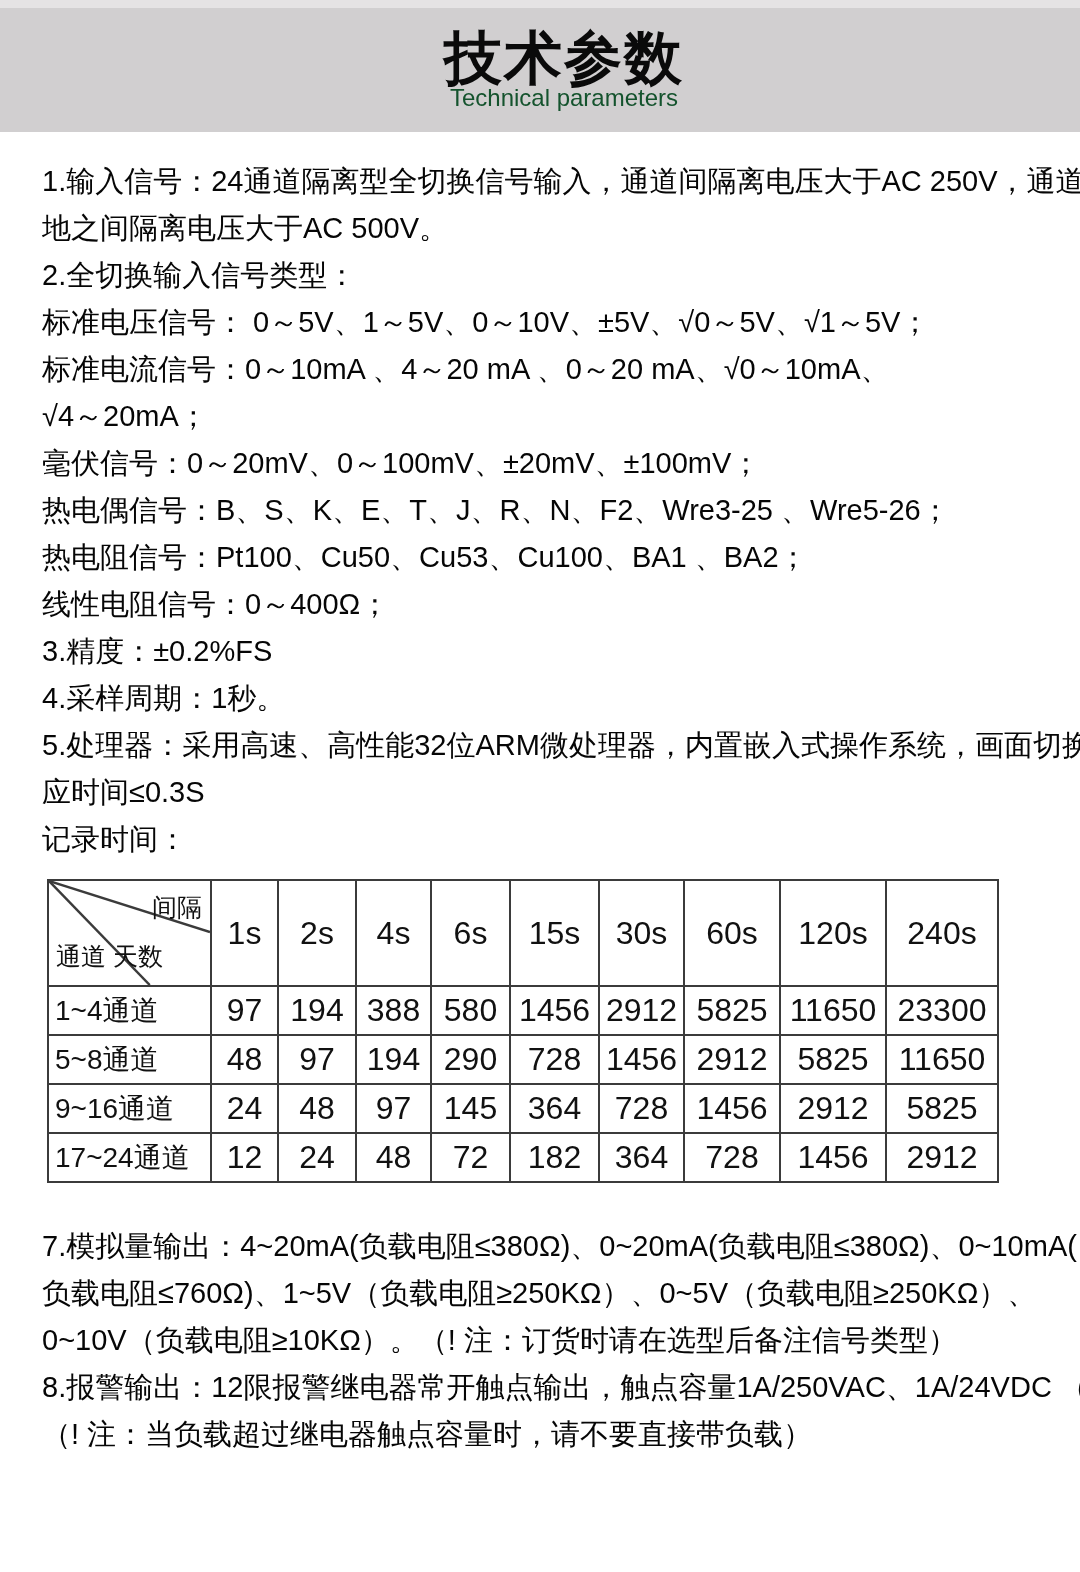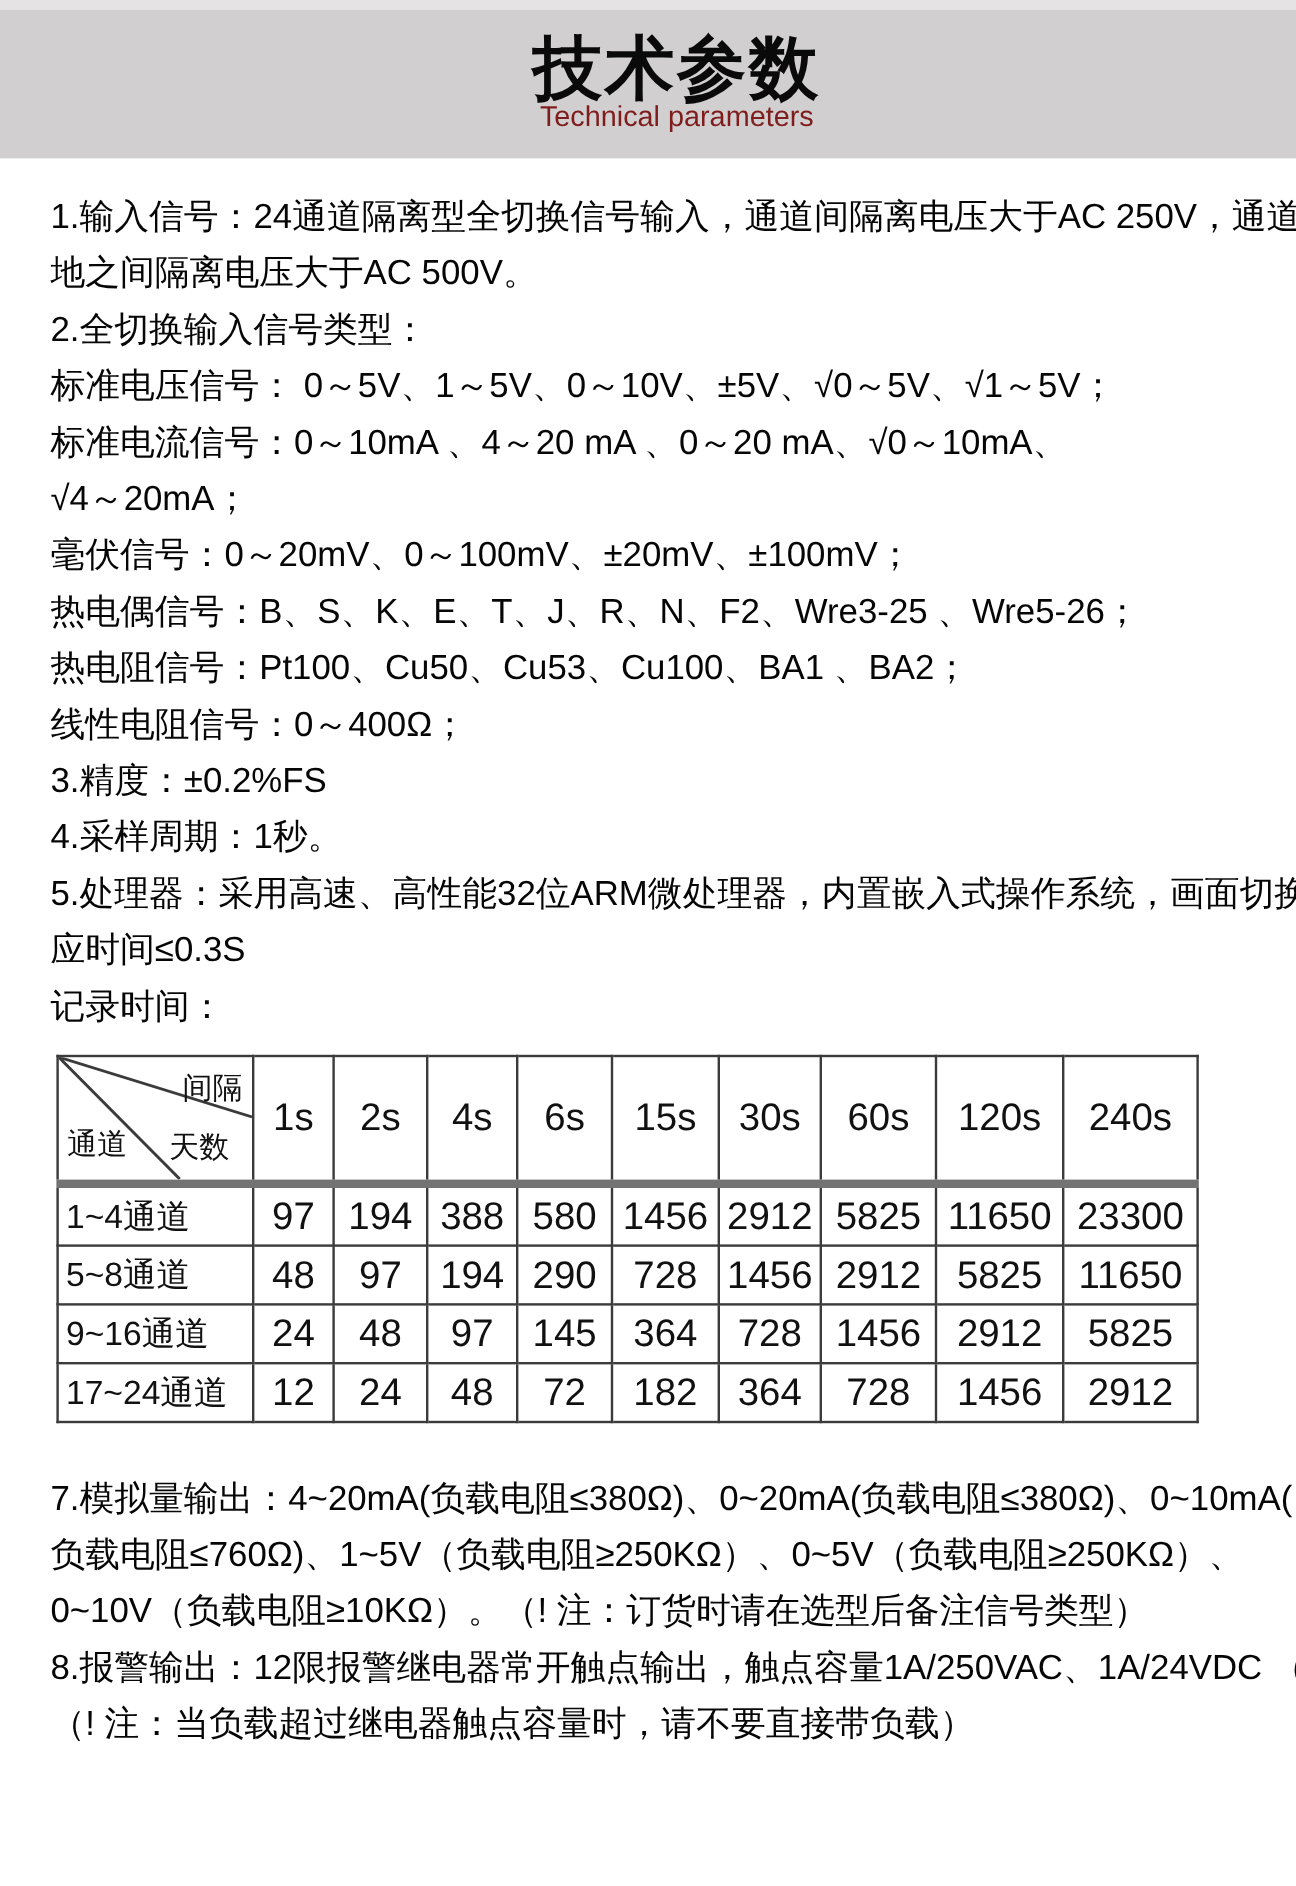--- a/index.html
+++ b/index.html
@@ -18,54 +18,54 @@
     height:124px;
     background:#d1cfd0;
     display:flex; flex-direction:column;
     align-items:center; justify-content:center;padding-left:48px;
   }
   .band .title {
     font-size:58px; font-weight:700; color:#0a0a0a;
     letter-spacing:2px; line-height:1.05;
   }
   .band .subtitle {
-    font-size:24px; font-weight:400; color:#7f1d1d;
+    font-size:24px; font-weight:400; color:#14532d;
     letter-spacing:0; margin-top:-4px;
   }
   .specs {
     padding:26px 42px 0 42px;
     font-size:29px; line-height:47px;
     white-space:nowrap;
   }
   .specs-bottom { padding-top:40px; }
   .spec-line { height:47px; }
 
   table.record {
     margin:16px 0 0 5px;
     width:950px;
     border-collapse:collapse;
     table-layout:fixed;
     color:#111;
   }
   table.record, table.record th, table.record td {
     border:2px solid #3b3b3b;
   }
-  table.record thead tr { border-bottom:7px solid #737373; }
+  table.record thead tr { border-bottom:2px solid #737373; }
   table.record thead th { height:106px; font-weight:400; font-size:32px; text-align:center; }
   table.record tbody tr { height:44px; }
   table.record tbody td { font-weight:400; font-size:32px; text-align:center; }
   table.record tbody th.ch {
     font-weight:400; font-size:28px; text-align:left; padding-left:6px;
     white-space:nowrap; overflow:hidden;
   }
   th.corner { position:relative; padding:0; }
   th.corner svg { position:absolute; inset:0; width:100%; height:100%; }
   th.corner .lbl { position:absolute; font-size:25px; font-weight:400; color:#111; }
   th.corner .lbl-interval { top:3px; right:8px; }
-  th.corner .lbl-days { top:52px; left:92px; }
+  th.corner .lbl-days { top:52px; left:64px; }
   th.corner .lbl-channel { bottom:5px; left:7px; }
 
   .c0{width:163px}.c1{width:67px}.c2{width:78px}.c3{width:75px}.c4{width:79px}
   .c5{width:89px}.c6{width:85px}.c7{width:96px}.c8{width:106px}.c9{width:112px}
 </style>
 </head>
 <body>
 
 <div class="page">
 

